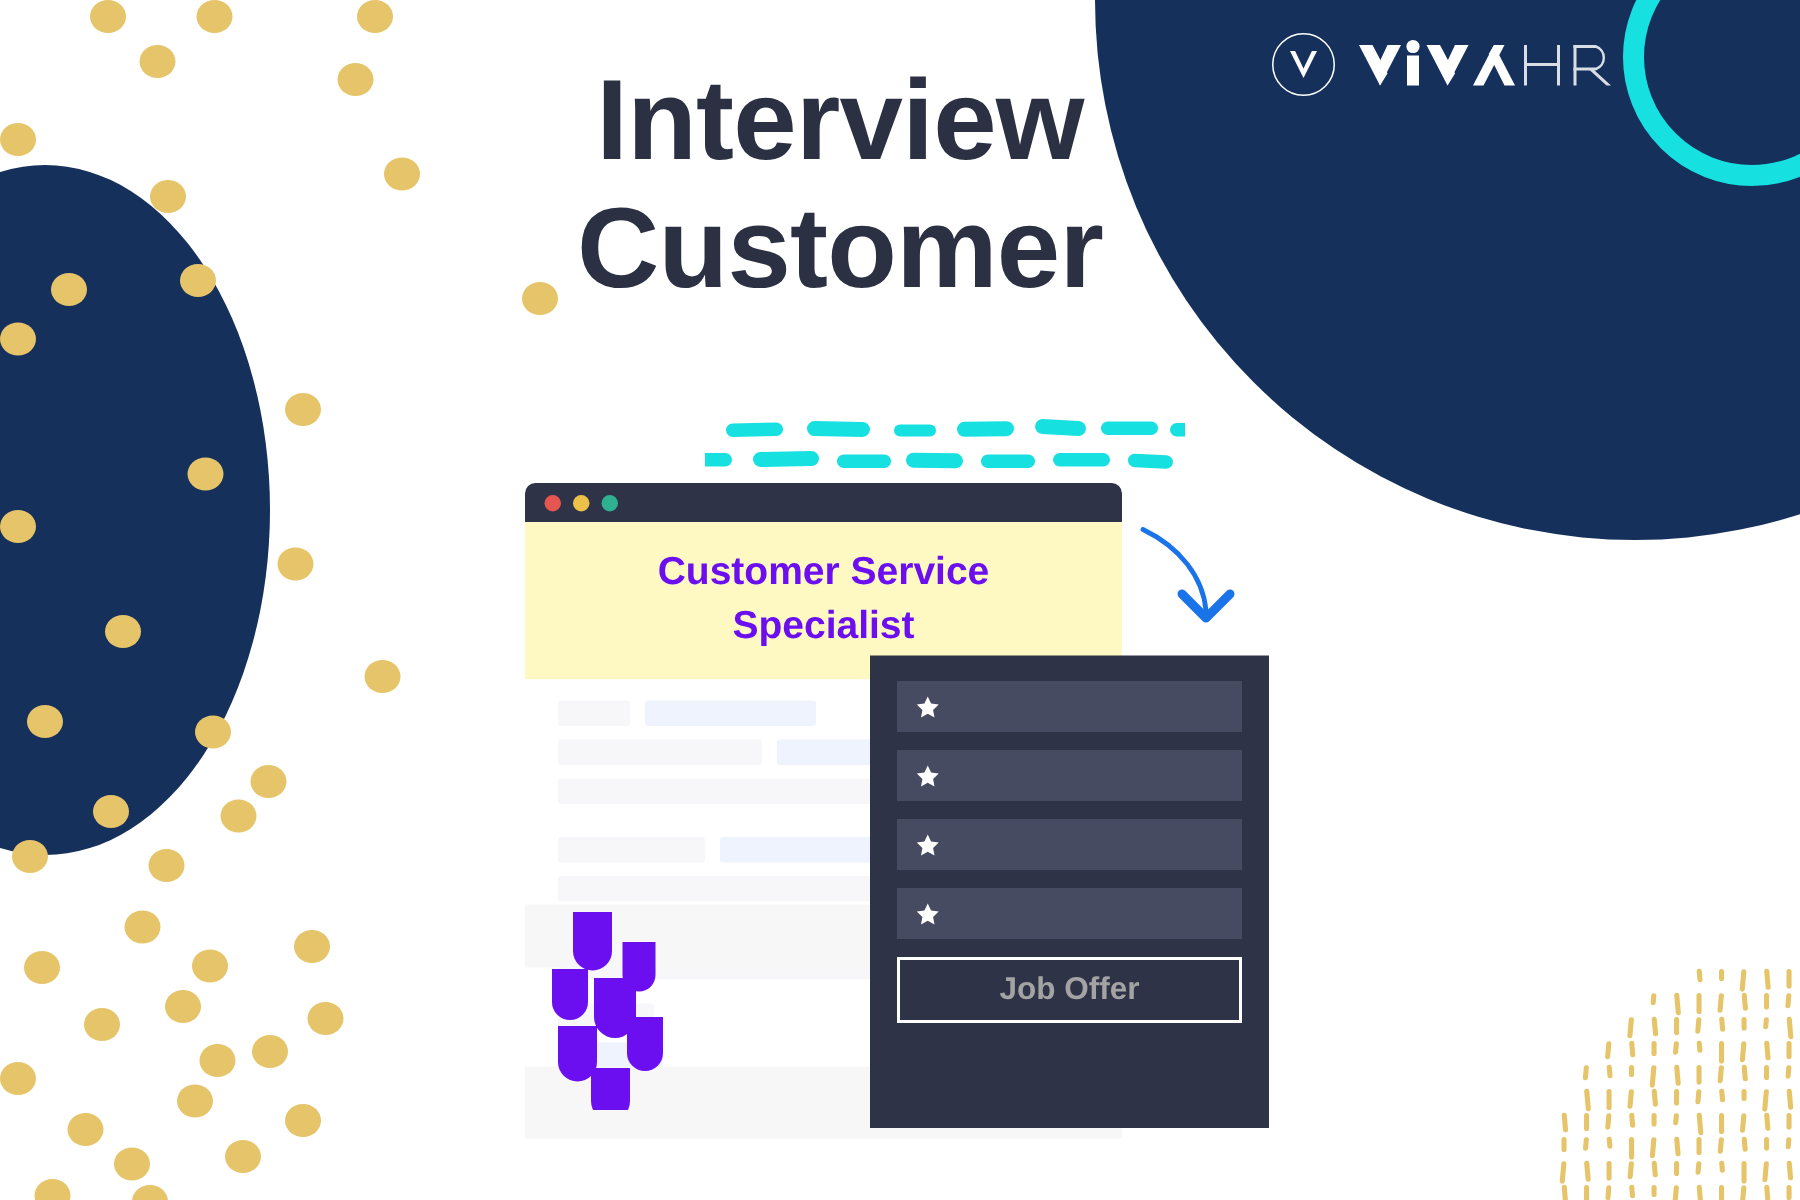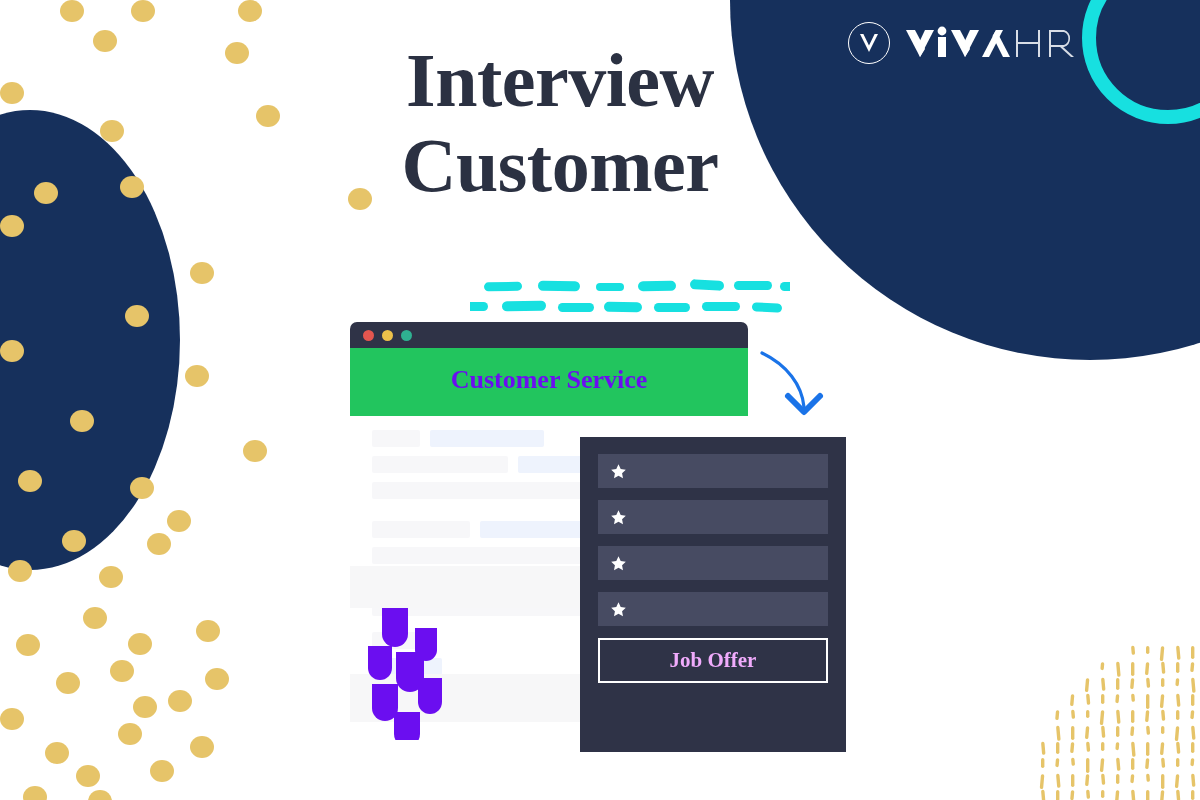--- a/index.html
+++ b/index.html
@@ -7,21 +7,20 @@
     width: 1200px; height: 800px;
     background: #ffffff;
     font-family: "Liberation Sans", sans-serif;
     overflow: hidden;
   }
   #stage {
     position: relative;
     width: 1200px; height: 800px;
     background: #ffffff;
     overflow: hidden;
-    font-family: Liberation Serif, serif;
   }
 
   
   .navy-blob-left {
     position: absolute;
     left: -120px; top: 110px;
     width: 300px; height: 460px;
     background: #16305c;
     border-radius: 50%;
     z-index: 1;
@@ -106,21 +105,21 @@
     border-radius: 7px 7px 0 0;
     display: flex; align-items: center;
     padding-left: 13px; gap: 8px;
   }
   .tl { width: 11px; height: 11px; border-radius: 50%; }
   .tl.red { background: #e4564f; }
   .tl.yellow { background: #ecc14a; }
   .tl.green { background: #2fb191; }
 
   .browser-head {
-    background: #22c55e;
+    background: #fef9c3;
     padding: 14px 18px 18px;
     text-align: center;
   }
   .job-title {
     color: #6b0ef0;
     font-size: 26px;
     font-weight: 700;
     line-height: 1.4;
   }
 
@@ -165,21 +164,21 @@
   .sc-row {
     background: #474b62;
     height: 34px;
     margin-bottom: 12px;
     display: flex; align-items: center;
     padding-left: 12px;
   }
   .sc-row svg { display: block; }
   .sc-offer {
     border: 2.5px solid #ffffff;
-    color: #f0abfc;
+    color: #a3a3a3;
     font-size: 21px;
     font-weight: 700;
     text-align: center;
     padding: 8px 0;
     margin-top: 3px;
   }
 </style>
 </head>
 <body>
 
@@ -393,20 +392,21 @@
   </svg>
 
   <div class="browser">
     <div class="browser-bar">
       <span class="tl red"></span>
       <span class="tl yellow"></span>
       <span class="tl green"></span>
     </div>
     <div class="browser-head">
       <div class="job-title">Customer Service</div>
+      <div class="job-title">Specialist</div>
     </div>
     <div class="browser-body">
       <div class="band" style="top:150px"></div>
       <div class="band" style="top:258px;height:48px"></div>
 
       <div class="skel-row">
         <span class="skel" style="width:48px"></span>
         <span class="skel blue" style="width:114px"></span>
       </div>
       <div class="skel-row">

